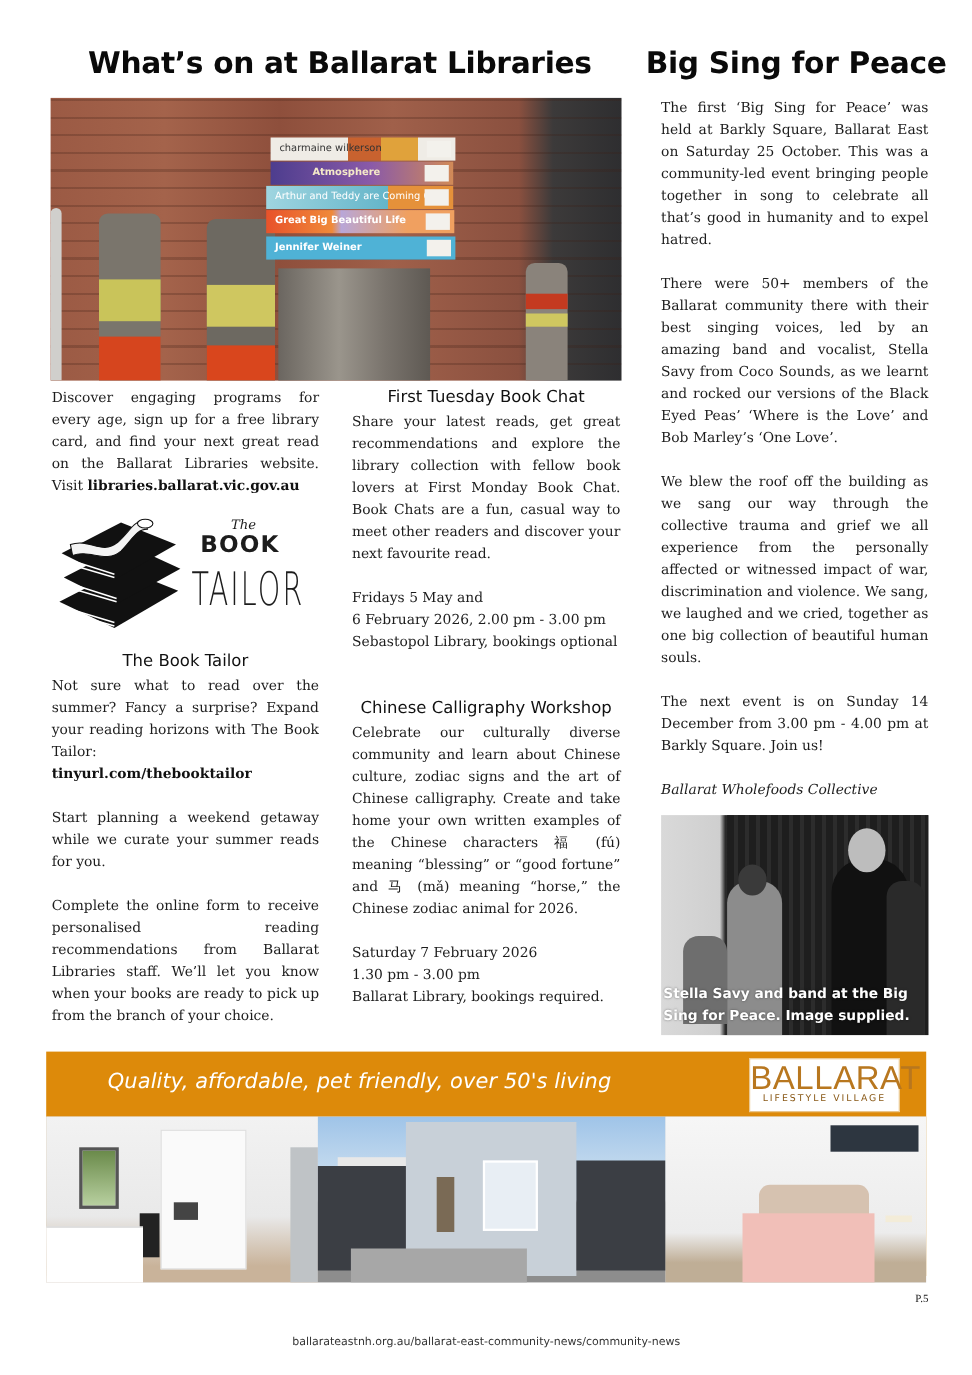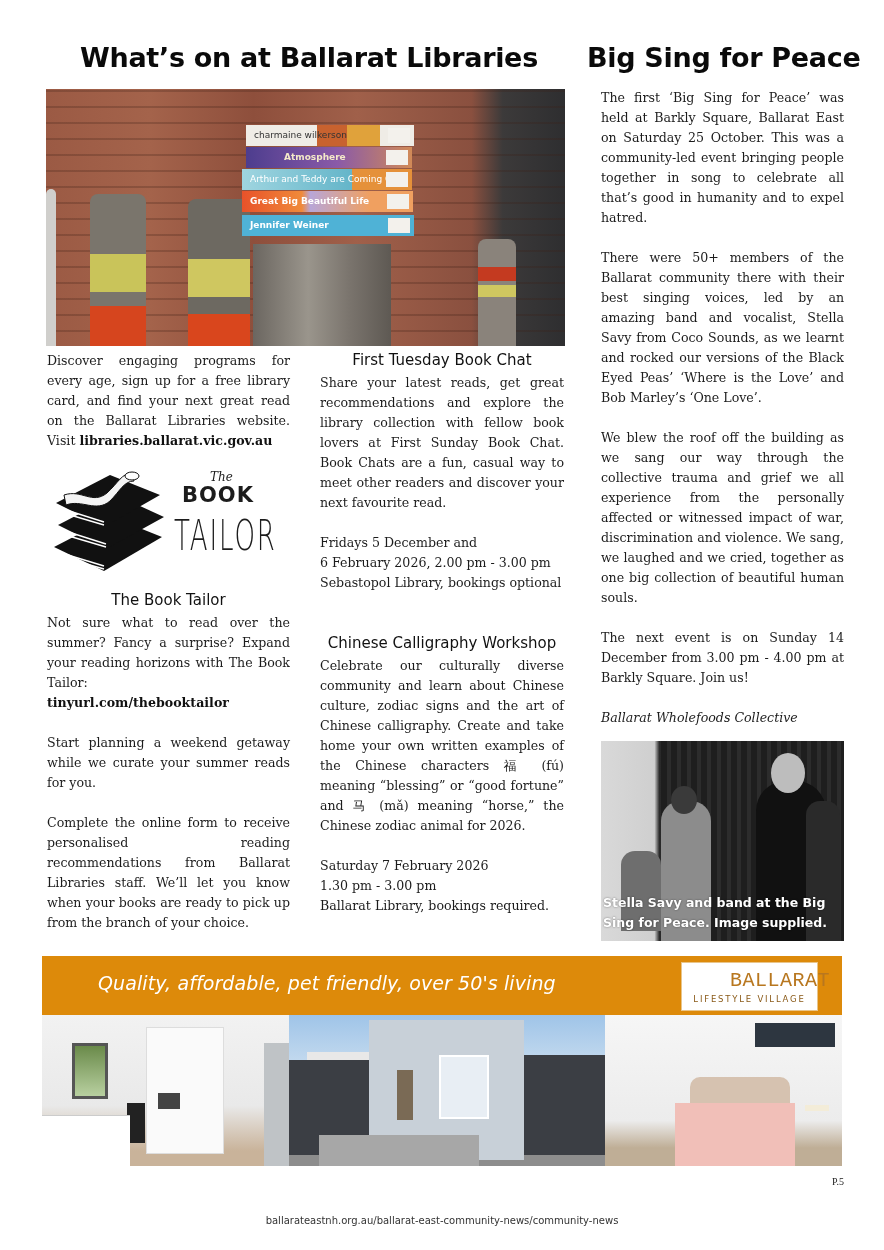--- a/index.html
+++ b/index.html
@@ -25,21 +25,21 @@
   .logo { left:52px; top:465px; width:225px; height:110px; }
   
   .band-photo { left:601px; top:741px; width:243px; height:200px; overflow:hidden;
     background: linear-gradient(90deg, #d9d9d9 0%, #cfcfcf 22%, #2a2a2a 24%, #1a1a1a 60%, #222 100%); }
   .band-photo .caption { position:absolute; left:2px; bottom:8px; right:2px; color:#ffffff; font-family:"DejaVu Sans", sans-serif; font-weight:bold; font-size:12.5px; line-height:20px; text-shadow:0 0 2px rgba(0,0,0,0.5); }
   
   .ad { left:42px; top:956px; width:800px; height:204px; background:#dd8a0a; }
   .ad-top { position:absolute; left:0; top:0; width:800px; height:59px; }
   .ad-tagline { position:absolute; left:56px; top:16px; color:#fff; font-family:"DejaVu Sans", sans-serif; font-style:italic; font-size:19px; letter-spacing:0.1px; white-space:nowrap; }
   .ad-logo { position:absolute; left:639px; top:6px; width:135px; height:47px; background:#ffffff; border:1px solid #e9c58a; text-align:center; }
-  .ad-logo .l1 { font-family:Liberation Mono, monospace; font-size:20px; color:#b8771f; letter-spacing:0.5px; line-height:26px; margin-top:5px;padding-left:48px; }
+  .ad-logo .l1 { font-family:Liberation Sans, sans-serif; font-size:30px; color:#b8771f; letter-spacing:0.5px; line-height:26px; margin-top:5px; }
   .ad-logo .l2 { font-family:"DejaVu Sans", sans-serif; font-size:8.5px; color:#8a5a18; letter-spacing:1.8px; line-height:11px; }
   .ad-photos { position:absolute; left:0; top:59px; width:800px; height:151px; background:#ddd; overflow:hidden; }
   .ad-photo { position:absolute; top:0; height:151px; }
   .ad-bottom { position:absolute; left:0; top:210px; width:800px; height:34px; color:#fff; font-family:"DejaVu Sans", sans-serif; font-size:17px; line-height:34px; text-align:center; white-space:nowrap; }
   .footer-url { left:0; width:884px; top:1215px; text-align:center; font-family:"DejaVu Sans", sans-serif; font-size:10px; color:#333; }
   .page-num { right:40px; top:1176px; font-family:Liberation Serif, serif; font-size:10px; color:#222; }
 </style>
 </head>
 <body>
 
@@ -111,22 +111,22 @@
 
 <div class="abs body-text" style="left:47px; top:613px; width:243px;">
   <p class="last">Not sure what to read over the summer? Fancy a surprise? Expand your reading horizons with The Book Tailor:</p>
   <p><a class="bold" style="color:#111; text-decoration:none;">tinyurl.com/thebooktailor</a></p>
   <p>Start planning a weekend getaway while we curate your summer reads for you.</p>
   <p class="last">Complete the online form to receive personalised reading recommendations from Ballarat Libraries staff. We’ll let you know when your books are ready to pick up from the branch of your choice.</p>
 </div>
 
 <div class="abs subhead" style="left:320px; top:349px; width:244px;">First Tuesday Book Chat</div>
 <div class="abs body-text" style="left:320px; top:373px; width:244px;">
-  <p>Share your latest reads, get great recommendations and explore the library collection with fellow book lovers at First Sunday Book Chat. Book Chats are a fun, casual way to meet other readers and discover your next favourite read.</p>
-  <div style="text-align:left;">Fridays 5 December and</div>
+  <p>Share your latest reads, get great recommendations and explore the library collection with fellow book lovers at First Monday Book Chat. Book Chats are a fun, casual way to meet other readers and discover your next favourite read.</p>
+  <div style="text-align:left;">Fridays 5 May and</div>
   <div style="text-align:left;">6 February 2026, 2.00 pm - 3.00 pm</div>
   <div style="text-align:justify; text-align-last:left;">Sebastopol Library, bookings optional</div>
 </div>
 
 <div class="abs subhead" style="left:318px; top:632px; width:248px;">Chinese Calligraphy Workshop</div>
 <div class="abs body-text" style="left:320px; top:656px; width:244px;">
   <p>Celebrate our culturally diverse community and learn about Chinese culture, zodiac signs and the art of Chinese calligraphy. Create and take home your own written examples of the Chinese characters 福 (fú) meaning “blessing” or “good fortune” and 马 (mǎ) meaning “horse,” the Chinese zodiac animal for 2026.</p>
   <div style="text-align:left;">Saturday 7 February 2026</div>
   <div style="text-align:left;">1.30 pm - 3.00 pm</div>
   <div style="text-align:left;">Ballarat Library, bookings required.</div>

